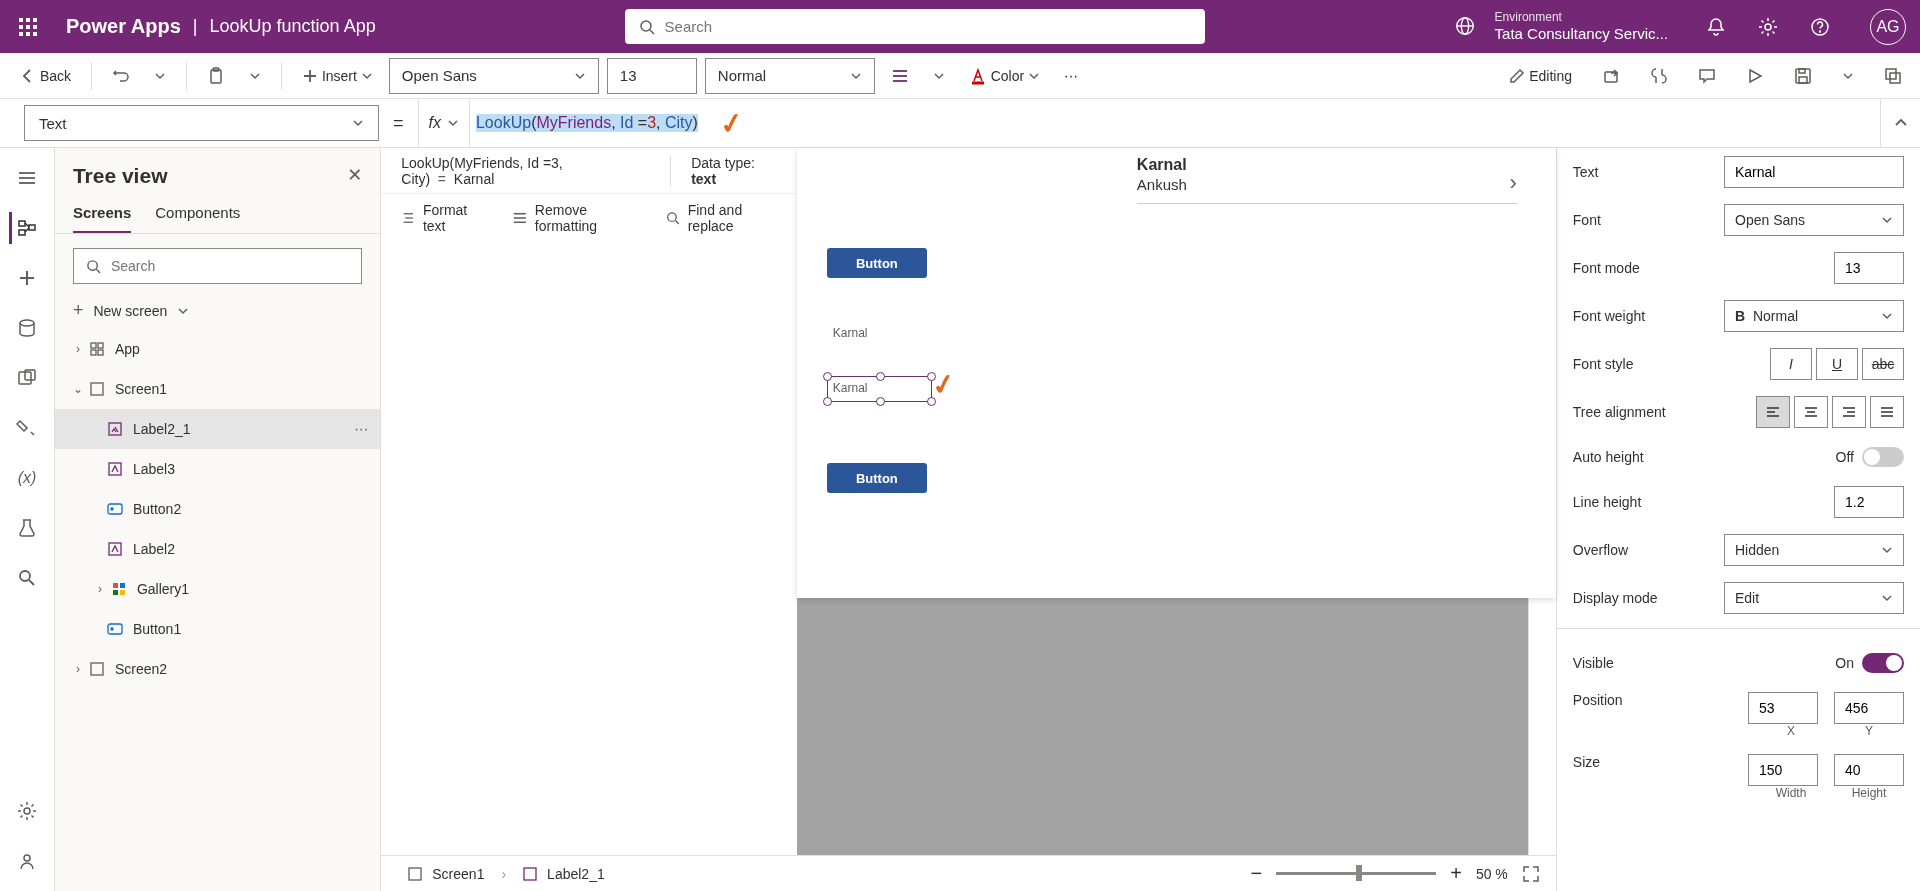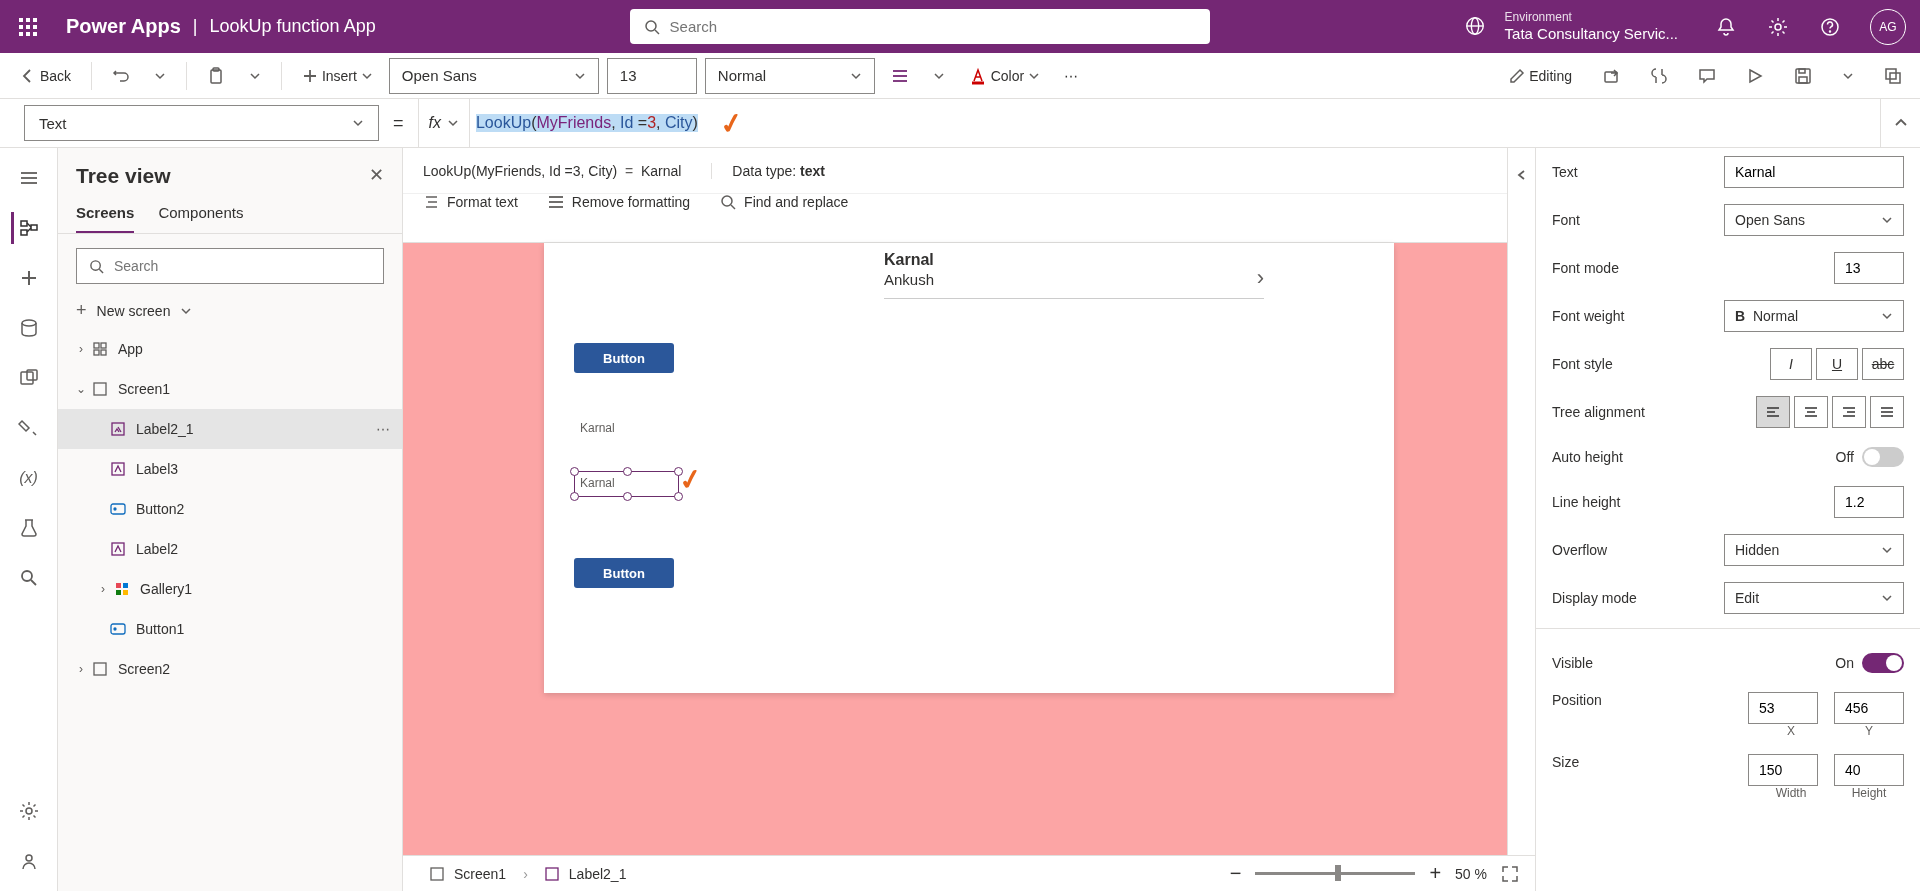--- a/index.html
+++ b/index.html
@@ -11,21 +11,21 @@
 .app-name{font-size:18px}
 .search-wrap{flex:1;display:flex;justify-content:center}
 .search-box{width:580px;height:35px;background:#fff;border-radius:4px;display:flex;align-items:center;padding:0 14px;color:#666}
 .search-box input{border:none;outline:none;flex:1;font-size:15px;margin-left:10px;color:#323130}
 .env-block{display:flex;align-items:center;gap:19px}
 .env-text{display:flex;flex-direction:column;line-height:1.2}
 .env-label{font-size:12px;opacity:.85}
 .env-val{font-size:15px}
 .hdr-icons{display:flex;align-items:center;gap:28px;margin-left:36px}
 .hdr-icon{width:24px;height:24px;display:flex;align-items:center;justify-content:center;cursor:pointer}
-.avatar{width:36px;height:36px;border:1.5px solid #fff;border-radius:50%;display:flex;align-items:center;justify-content:center;font-size:12px;}
+.avatar{width:36px;height:36px;border:1.5px solid #fff;border-radius:50%;display:flex;align-items:center;justify-content:center;font-size:16px;margin-left:10px}
 .ribbon{height:46px;border-bottom:1px solid #e1dfdd;display:flex;align-items:center;padding:0 10px;gap:8px}
 .rbtn{height:32px;display:flex;align-items:center;justify-content:center;padding:0 8px;cursor:pointer;color:#323130}
 .rdiv{width:1px;height:28px;background:#e1dfdd;margin:0 4px}
 .rsel{height:36px;border:1px solid #8a8886;background:#fff;display:flex;align-items:center;padding:0 12px;font-size:15px;cursor:pointer}
 .rsel .chev{margin-left:auto}
 .font-sel{width:210px}
 .size-sel{width:90px;justify-content:flex-start}
 .weight-sel{width:170px}
 .ribbon-right{margin-left:auto;display:flex;align-items:center;gap:14px}
 .prop-bar{height:49px;border-bottom:1px solid #e1dfdd;display:flex;align-items:center}
@@ -48,25 +48,25 @@
 .tree-tab{padding:10px 0;font-size:15px;cursor:pointer}
 .tree-tab.active{border-bottom:2px solid #742774;font-weight:600}
 .tree-search{margin:14px 18px 8px;height:36px;border:1px solid #8a8886;display:flex;align-items:center;padding:0 12px;background:#fff}
 .tree-search input{border:none;outline:none;flex:1;margin-left:10px;font-size:14px}
 .new-screen{padding:8px 18px;display:flex;align-items:center;gap:10px;font-size:14px;cursor:pointer}
 .tree-items{flex:1;overflow:auto}
 .titem{display:flex;align-items:center;height:40px;padding-right:12px;cursor:pointer;font-size:14px}
 .titem.selected{background:#e5e5e5}
 .ti-chev{width:18px;display:flex;justify-content:center;font-size:12px;color:#605e5c}
 .ti-icon{width:20px;display:flex;justify-content:center;margin-right:8px}
-.canvas-area{flex:1;background:#fca5a5;display:flex;flex-direction:column;position:relative}
+.canvas-area{flex:1;background:#a3a3a3;display:flex;flex-direction:row;position:relative}
 .formula-result{background:#fff;border-bottom:1px solid #e1dfdd}
 .fr-row1{display:flex;align-items:center;height:46px;padding:0 20px;gap:30px;border-bottom:1px solid #f0f0f0}
 .fr-eq{color:#605e5c}
-.fr-row2{display:flex;align-items:flex-start;height:48px;padding:0 20px;gap:30px}
+.fr-row2{display:flex;align-items:center;height:48px;padding:0 20px;gap:30px}
 .fr-btn{display:flex;align-items:center;gap:8px;cursor:pointer;color:#323130}
 .canvas{background:#fff;margin:0 auto;width:850px;height:450px;position:relative;box-shadow:0 2px 6px rgba(0,0,0,.15)}
 .gallery-item{position:absolute;left:340px;top:8px;width:380px;border-bottom:1px solid #ccc;padding-bottom:10px}
 .gi-title{font-weight:700;font-size:16px}
 .gi-sub{font-size:15px;color:#323130;margin-top:2px}
 .gi-chev{position:absolute;right:0;top:14px;font-size:22px;color:#605e5c}
 .cbtn{position:absolute;width:100px;height:30px;background:#2b579a;color:#fff;border:none;border-radius:3px;font-size:13px;font-weight:600;cursor:pointer}
 .lbl{position:absolute;font-size:12px;color:#605e5c}
 .sel-label{position:absolute;border:1px solid #6b2d6b}
 .sel-handle{width:9px;height:9px;background:#fff;border:1.5px solid #6b2d6b;border-radius:50%;position:absolute}

